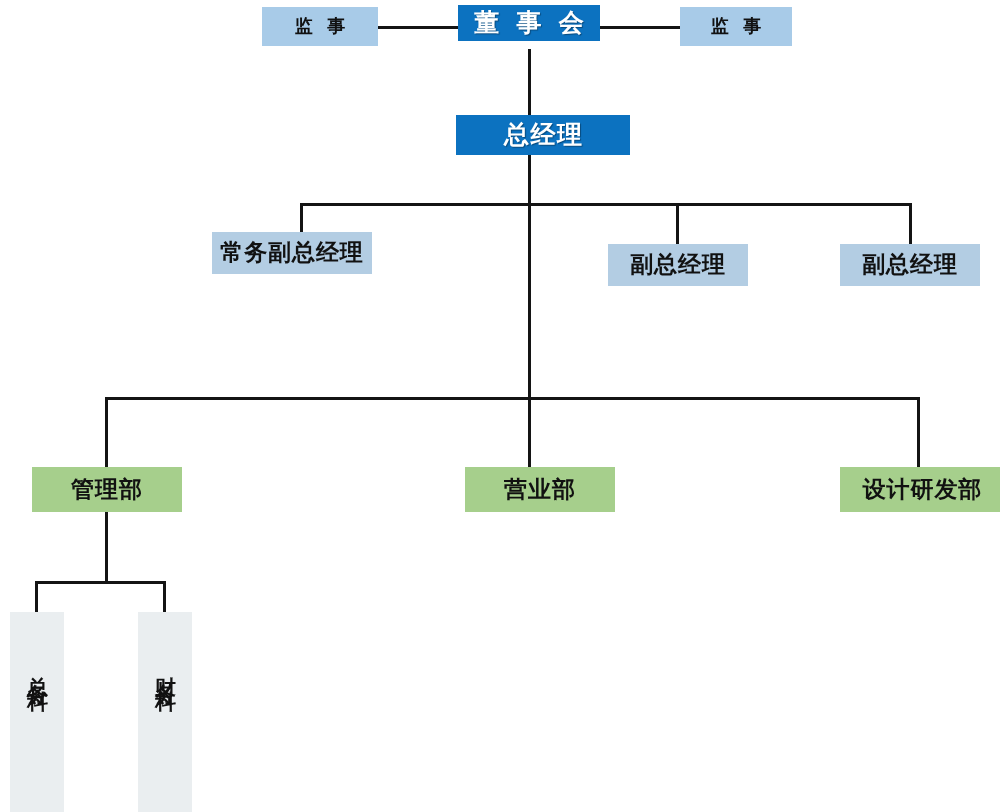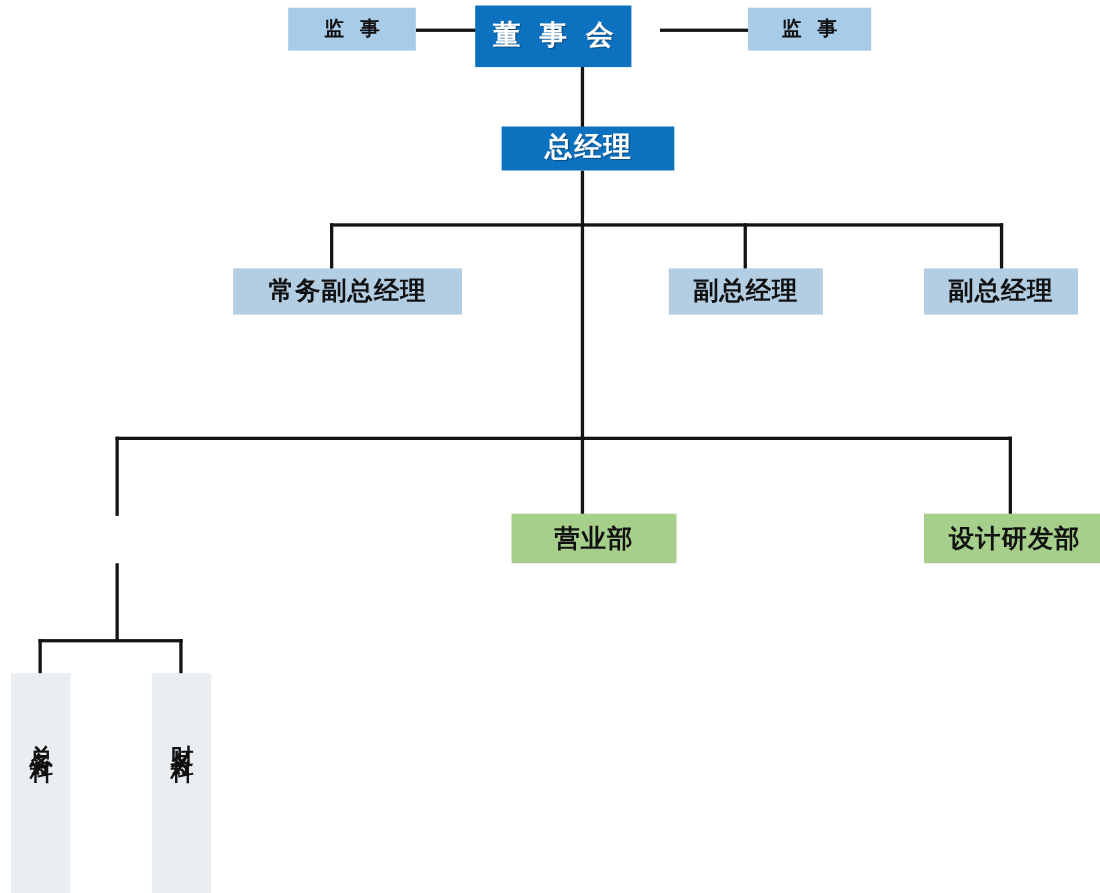--- a/index.html
+++ b/index.html
@@ -114,32 +114,33 @@
   <div class="line line-v" style="left:528px; top:397px; height:72px;"></div>
   <div class="line line-v" style="left:917px; top:397px; height:72px;"></div>
 
   <div class="line line-v" style="left:105px; top:512px; height:71px;"></div>
   <div class="line line-h" style="left:35px; top:581px; width:131px;"></div>
   <div class="line line-v" style="left:35px; top:581px; height:32px;"></div>
   <div class="line line-v" style="left:163px; top:581px; height:32px;"></div>
 
   <div class="node node-supervisor" style="left:262px; top:7px; width:116px; height:39px;">监 事</div>
 
-  <div class="node node-board" style="left:432px; top:5px; width:142px; height:56px;">董 事 会</div>
+  <div class="node node-board" style="left:458px; top:5px; width:142px; height:36px;">董 事 会</div>
 
   <div class="node node-supervisor" style="left:680px; top:7px; width:112px; height:39px;">监 事</div>
 
-  <div class="node node-gm" style="left:456px; top:115px; width:157px; height:40px;">总经理</div>
+  <div class="node node-gm" style="left:456px; top:115px; width:174px; height:40px;">总经理</div>
 
-  <div class="node node-vgm" style="left:212px; top:244px; width:208px; height:42px;">常务副总经理</div>
+  <div class="node node-vgm" style="left:212px; top:232px; width:160px; height:42px;">常务副总经理</div>
 
   <div class="node node-vgm" style="left:608px; top:244px; width:140px; height:42px;">副总经理</div>
 
   <div class="node node-vgm" style="left:840px; top:244px; width:140px; height:42px;">副总经理</div>
 
+  <div class="node node-dept" style="left:32px; top:467px; width:150px; height:45px;">管理部</div>
 
   <div class="node node-dept" style="left:452px; top:467px; width:150px; height:45px;margin-left:13px;">营业部</div>
 
   <div class="node node-dept" style="left:840px; top:467px; width:165px; height:45px;">设计研发部</div>
 
   <div class="node node-section" style="left:10px; top:612px; width:54px; height:200px;">总务科</div>
 
   <div class="node node-section" style="left:138px; top:612px; width:54px; height:200px;">财务科</div>
 
 </div>

